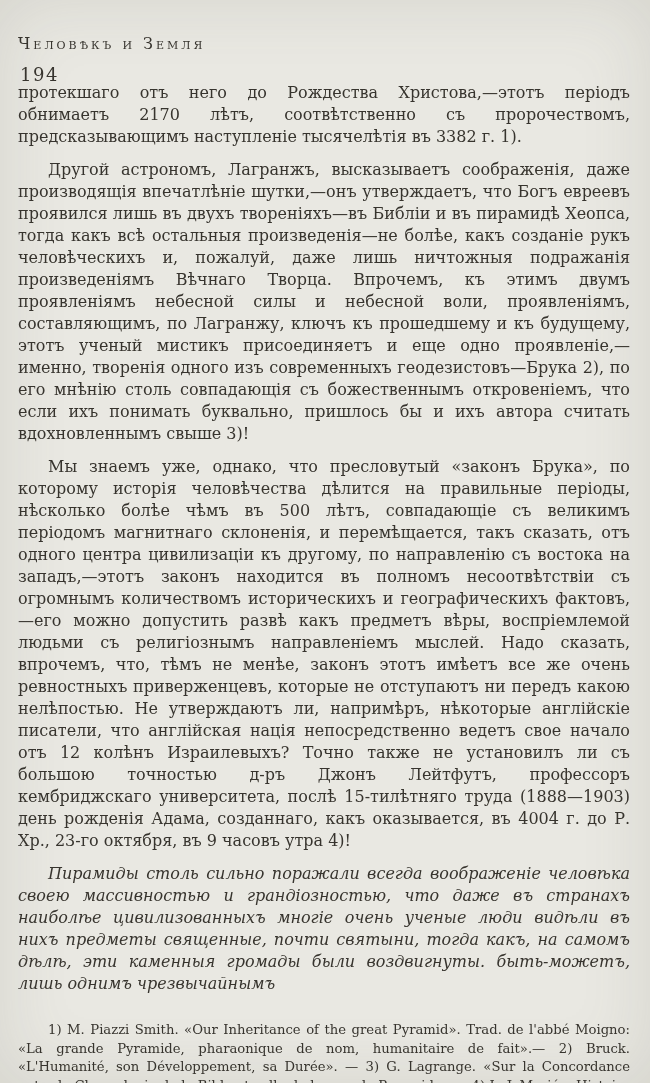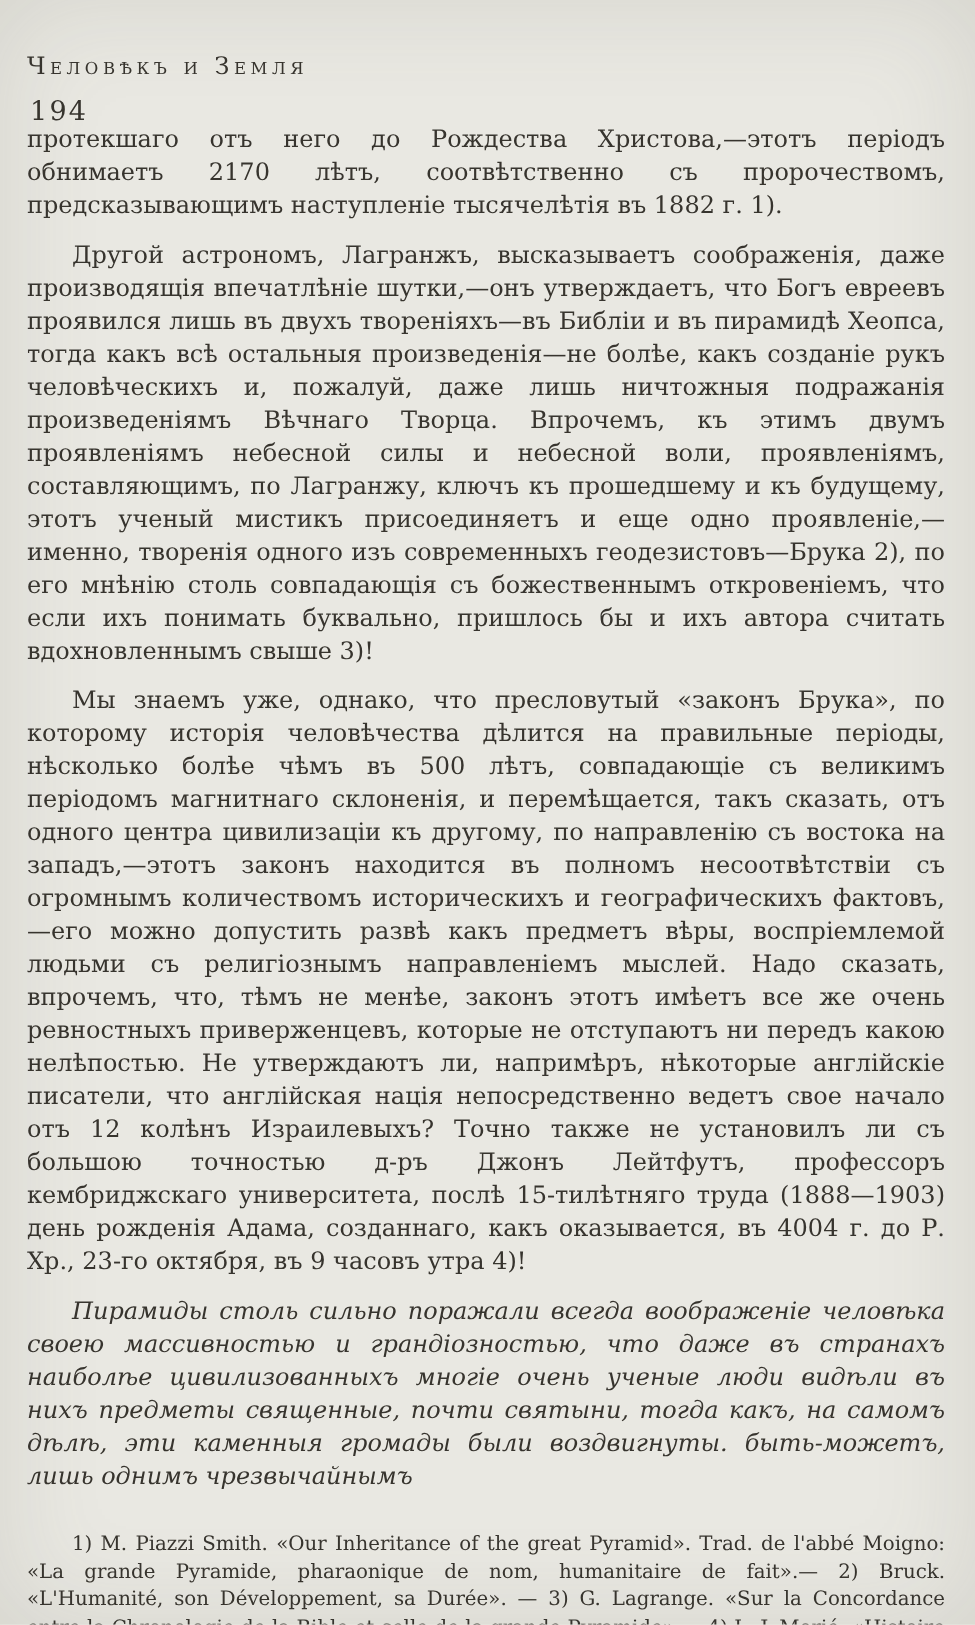--- a/index.html
+++ b/index.html
@@ -69,21 +69,21 @@
 <body>
 
 <div class="page">
 
   <div class="header">
     <span class="pagenum">194</span>
     <span class="running-title">Человѣкъ и Земля</span>
   </div>
 
   <div class="body-text">
-    <p class="para no-indent">протекшаго отъ него до Рождества Христова,—этотъ періодъ обнимаетъ 2170 лѣтъ, соотвѣтственно съ пророчествомъ, предсказывающимъ наступленіе тысячелѣтія въ 1882 г. 1).</p>
+    <p class="para no-indent">протекшаго отъ него до Рождества Христова,—этотъ періодъ обнимаетъ 2170 лѣтъ, соотвѣтственно съ пророчествомъ, предсказывающимъ наступленіе тысячелѣтія въ 3382 г. 1).</p>
     <p class="para">Другой астрономъ, Лагранжъ, высказываетъ соображенія, даже производящія впечатлѣніе шутки,—онъ утверждаетъ, что Богъ евреевъ проявился лишь въ двухъ твореніяхъ—въ Библіи и въ пирамидѣ Хеопса, тогда какъ всѣ остальныя произведенія—не болѣе, какъ созданіе рукъ человѣческихъ и, пожалуй, даже лишь ничтожныя подражанія произведеніямъ Вѣчнаго Творца. Впрочемъ, къ этимъ двумъ проявленіямъ небесной силы и небесной воли, проявленіямъ, составляющимъ, по Лагранжу, ключъ къ прошедшему и къ будущему, этотъ ученый мистикъ присоединяетъ и еще одно проявленіе,—именно, творенія одного изъ современныхъ геодезистовъ—Брука 2), по его мнѣнію столь совпадающія съ божественнымъ откровеніемъ, что если ихъ понимать буквально, пришлось бы и ихъ автора считать вдохновленнымъ свыше 3)!</p>
     <p class="para">Мы знаемъ уже, однако, что пресловутый «законъ Брука», по которому исторія человѣчества дѣлится на правильные періоды, нѣсколько болѣе чѣмъ въ 500 лѣтъ, совпадающіе съ великимъ періодомъ магнитнаго склоненія, и перемѣщается, такъ сказать, отъ одного центра цивилизаціи къ другому, по направленію съ востока на западъ,—этотъ законъ находится въ полномъ несоотвѣтствіи съ огромнымъ количествомъ историческихъ и географическихъ фактовъ,—его можно допустить развѣ какъ предметъ вѣры, воспріемлемой людьми съ религіознымъ направленіемъ мыслей. Надо сказать, впрочемъ, что, тѣмъ не менѣе, законъ этотъ имѣетъ все же очень ревностныхъ приверженцевъ, которые не отступаютъ ни передъ какою нелѣпостью. Не утверждаютъ ли, напримѣръ, нѣкоторые англійскіе писатели, что англійская нація непосредственно ведетъ свое начало отъ 12 колѣнъ Израилевыхъ? Точно также не установилъ ли съ большою точностью д-ръ Джонъ Лейтфутъ, профессоръ кембриджскаго университета, послѣ 15-тилѣтняго труда (1888—1903) день рожденія Адама, созданнаго, какъ оказывается, въ 4004 г. до Р. Хр., 23-го октября, въ 9 часовъ утра 4)!</p>
     <p class="para">Пирамиды столь сильно поражали всегда воображеніе человѣка своею массивностью и грандіозностью, что даже въ странахъ наиболѣе цивилизованныхъ многіе очень ученые люди видѣли въ нихъ предметы священные, почти святыни, тогда какъ, на самомъ дѣлѣ, эти каменныя громады были воздвигнуты. быть-можетъ, лишь однимъ чрезвычайнымъ</p>
   </div>
 
   <div class="footnotes">
     <p class="footnote-text">1) M. Piazzi Smith. «Our Inheritance of the great Pyramid». Trad. de l'abbé Moigno: «La grande Pyramide, pharaonique de nom, humanitaire de fait».— 2) Bruck. «L'Humanité, son Développement, sa Durée». — 3) G. Lagrange. «Sur la Concordance entre la Chronologie de la Bible et celle de la grande Pyramide».— 4) L. J. Morié. «Histoire de l'Ethiopie» * 48.</p>
   </div>
 
 </div>

